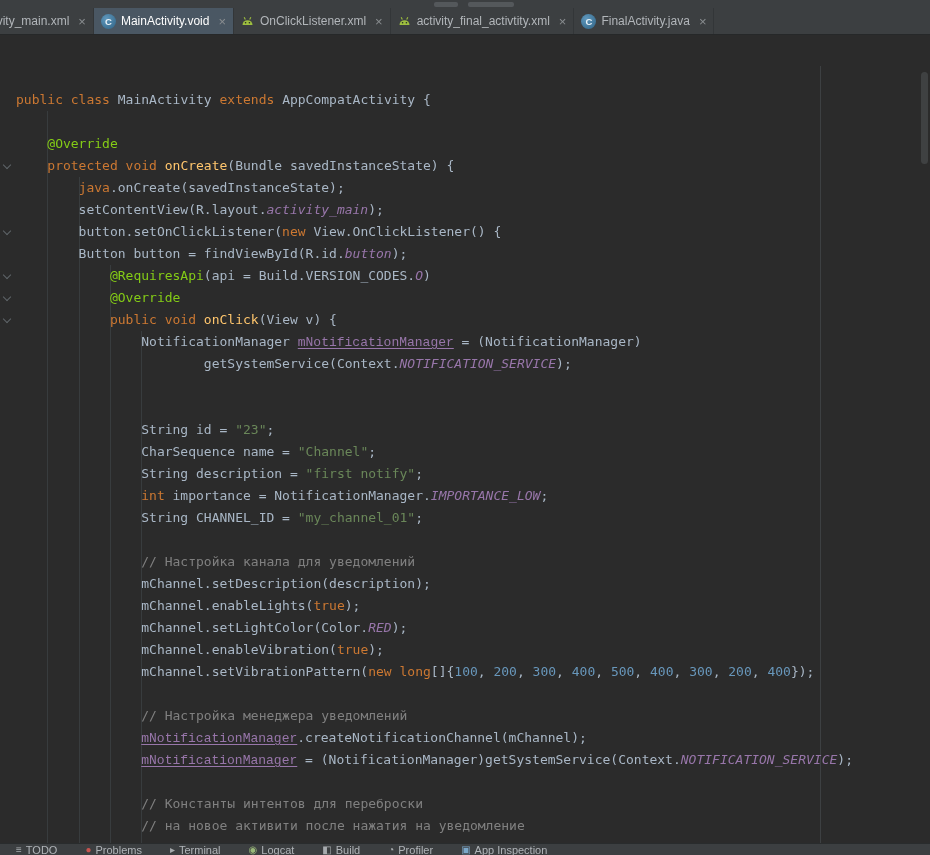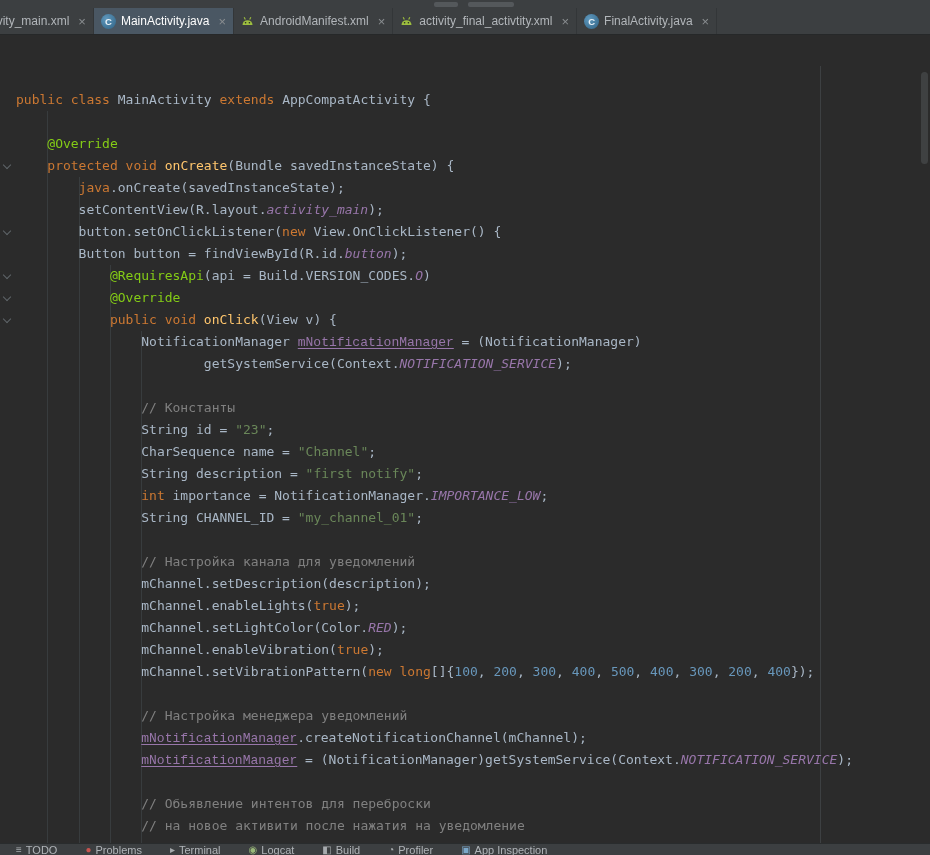--- a/index.html
+++ b/index.html
@@ -66,34 +66,34 @@
     <span class="tbtn b2"></span>
   </div>
 
   <div class="tabbar" id="tabs">
       <div class="tab cut">
         <span class="tab-label">ivity_main.xml</span>
         <span class="tab-close">×</span>
       </div>
       <div class="tab selected">
         <span class="icon-class">C</span>
-        <span class="tab-label">MainActivity.java</span>
+        <span class="tab-label">MainActivity.void</span>
         <span class="tab-close">×</span>
       </div>
       <div class="tab">
         <span class="icon-android">
           <svg width="13" height="12" viewBox="0 0 13 12">
             <path d="M1.5 9 A5 4.8 0 0 1 11.5 9 Z" fill="#9dbe3f"></path>
             <line x1="3.2" y1="1.2" x2="4.3" y2="3.4" stroke="#9dbe3f" stroke-width="1.1"></line>
             <line x1="9.8" y1="1.2" x2="8.7" y2="3.4" stroke="#9dbe3f" stroke-width="1.1"></line>
             <circle cx="4.6" cy="6.8" r="0.8" fill="#23262a"></circle>
             <circle cx="8.4" cy="6.8" r="0.8" fill="#23262a"></circle>
           </svg>
         </span>
-        <span class="tab-label">AndroidManifest.xml</span>
+        <span class="tab-label">OnClickListener.xml</span>
         <span class="tab-close">×</span>
       </div>
       <div class="tab">
         <span class="icon-android">
           <svg width="13" height="12" viewBox="0 0 13 12">
             <path d="M1.5 9 A5 4.8 0 0 1 11.5 9 Z" fill="#9dbe3f"></path>
             <line x1="3.2" y1="1.2" x2="4.3" y2="3.4" stroke="#9dbe3f" stroke-width="1.1"></line>
             <line x1="9.8" y1="1.2" x2="8.7" y2="3.4" stroke="#9dbe3f" stroke-width="1.1"></line>
             <circle cx="4.6" cy="6.8" r="0.8" fill="#23262a"></circle>
             <circle cx="8.4" cy="6.8" r="0.8" fill="#23262a"></circle>
@@ -177,21 +177,20 @@
         <div class="line">
           <span class="gut"></span>
           <span class="txt"><span class="tk-d">                        getSystemService(Context.</span><span class="tk-sf">NOTIFICATION_SERVICE</span><span class="tk-d">);</span></span>
         </div>
         <div class="line">
           <span class="gut"></span>
           <span class="txt"></span>
         </div>
         <div class="line">
           <span class="gut"></span>
-          <span class="txt"><span class="tk-d">                </span><span class="tk-c">// Константы</span></span>
         </div>
         <div class="line">
           <span class="gut"></span>
           <span class="txt"><span class="tk-d">                String id = </span><span class="tk-s">"23"</span><span class="tk-d">;</span></span>
         </div>
         <div class="line">
           <span class="gut"></span>
           <span class="txt"><span class="tk-d">                CharSequence name = </span><span class="tk-s">"Channel"</span><span class="tk-d">;</span></span>
         </div>
         <div class="line">
@@ -249,21 +248,21 @@
         <div class="line">
           <span class="gut"></span>
           <span class="txt"><span class="tk-d">                </span><span class="tk-fl">mNotificationManager</span><span class="tk-d"> = (NotificationManager)getSystemService(Context.</span><span class="tk-sf">NOTIFICATION_SERVICE</span><span class="tk-d">);</span></span>
         </div>
         <div class="line">
           <span class="gut"></span>
           <span class="txt"></span>
         </div>
         <div class="line">
           <span class="gut"></span>
-          <span class="txt"><span class="tk-d">                </span><span class="tk-c">// Обьявление интентов для переброски</span></span>
+          <span class="txt"><span class="tk-d">                </span><span class="tk-c">// Константы интентов для переброски</span></span>
         </div>
         <div class="line">
           <span class="gut"></span>
           <span class="txt"><span class="tk-d">                </span><span class="tk-c">// на новое активити после нажатия на уведомление</span></span>
         </div>
       </div>
     <div class="scroll-thumb"></div>
   </div>
 
   <div class="statusbar" id="statusbar">

